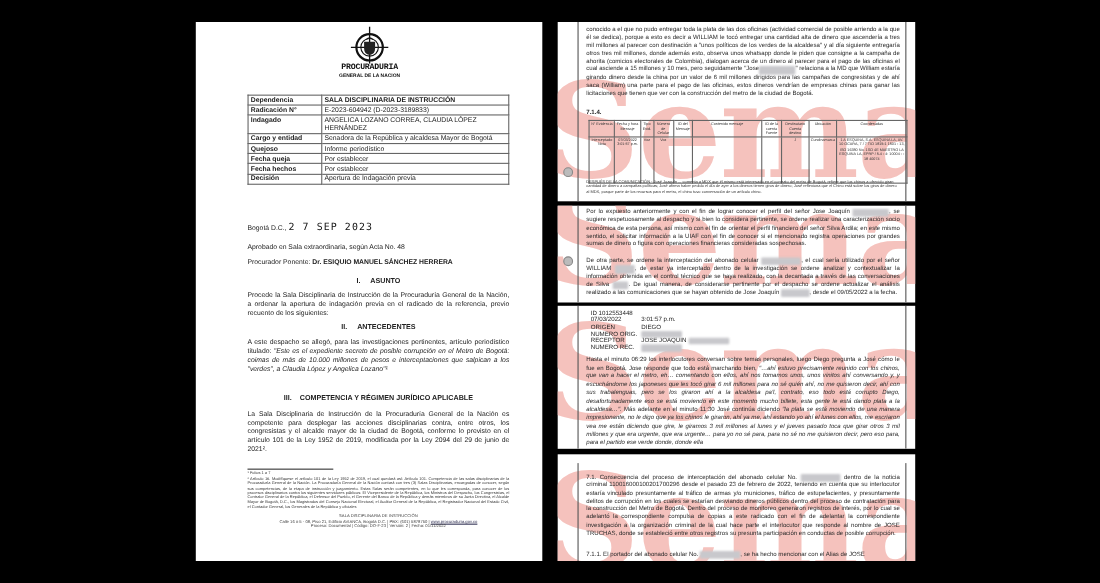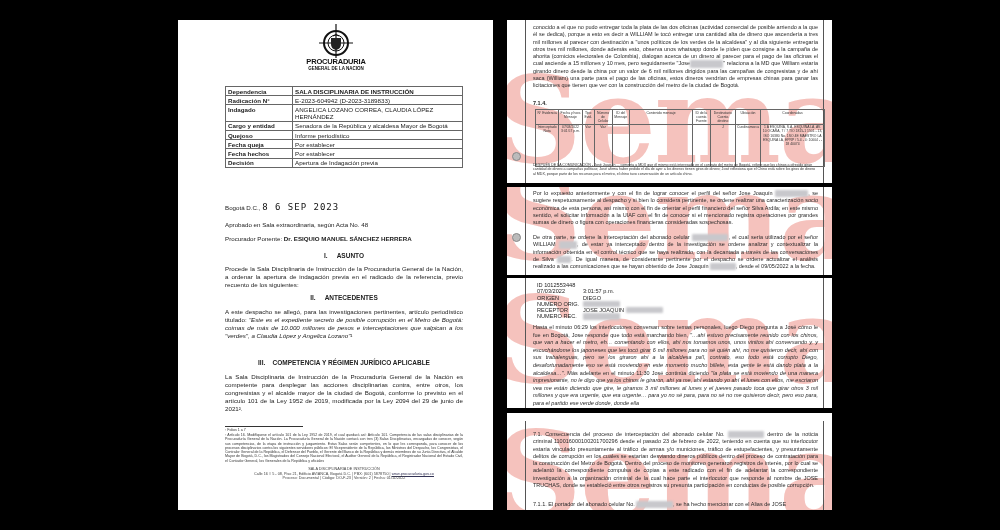--- a/index.html
+++ b/index.html
@@ -1,21 +1,21 @@
 <!DOCTYPE html>
 <html><head>
 <meta charset="utf-8">
 <style>
   html, body { margin:0; padding:0; }
   body { width:1000px; height:530px; background:#000; position:relative; overflow:hidden; font-family:"Liberation Sans", sans-serif; }
   .page { position:absolute; background:#fff; overflow:hidden; }
   #left { left:178px; top:20px; width:315px; height:490px; }
   .logo { position:absolute; left:122px; top:4px; width:72px; height:52px; text-align:center; }
   .logo svg { display:block; margin:0 auto; }
-  .logo .t1 { font-family:Liberation Sans, sans-serif; font-weight:bold; font-size:7.5px; letter-spacing:-0.2px; line-height:8px; color:#111; }
+  .logo .t1 { font-family:Liberation Mono, monospace; font-weight:bold; font-size:7.5px; letter-spacing:-0.2px; line-height:8px; color:#111; }
   .logo .t2 { font-family:"Liberation Sans", sans-serif; font-weight:bold; font-size:4.5px; line-height:5px; color:#111; }
   table.meta { position:absolute; left:47px; top:66px; width:238px; border-collapse:collapse; font-size:6.2px; color:#222; }
   table.meta td { border:1px solid #666; padding:0.5px 2px; vertical-align:top; line-height:7.2px; }
   table.meta td.k { font-weight:bold; width:62px; }
   table.meta td.v.bold { font-weight:bold; }
   .txt { position:absolute; font-size:6.2px; line-height:8px; color:#222; }
   .just { text-align:justify; }
   .center { text-align:center; }
   .stamp { font-family:"DejaVu Sans Mono", monospace; font-size:9px; letter-spacing:1px; color:#111; }
   .sec { font-weight:bold; font-size:6.5px; }
@@ -90,21 +90,21 @@
         </tr>
     <tr>
           <td class="k">Decisión</td>
           <td class="v">Apertura de Indagación previa</td>
         </tr>
   </tbody>
     </table>
 
   <div class="txt" style="left:47px; top:183px;">
     <span>Bogotá D.C.,</span>
-    <span class="stamp">8 6 SEP 2023</span>
+    <span class="stamp">2 7 SEP 2023</span>
   </div>
   <div class="txt" style="left:47px; top:201px;">Aprobado en Sala extraordinaria, según Acta No. 48</div>
   <div class="txt" style="left:47px; top:215px;">
     <span>Procurador Ponente:</span>
     <b>Dr. ESIQUIO MANUEL SÁNCHEZ HERRERA</b>
   </div>
 
   <div class="txt center sec" style="left:47px; width:238px; top:232px;">
     <span>I.</span>&nbsp;&nbsp;&nbsp;&nbsp;&nbsp;<span>ASUNTO</span>
   </div>

